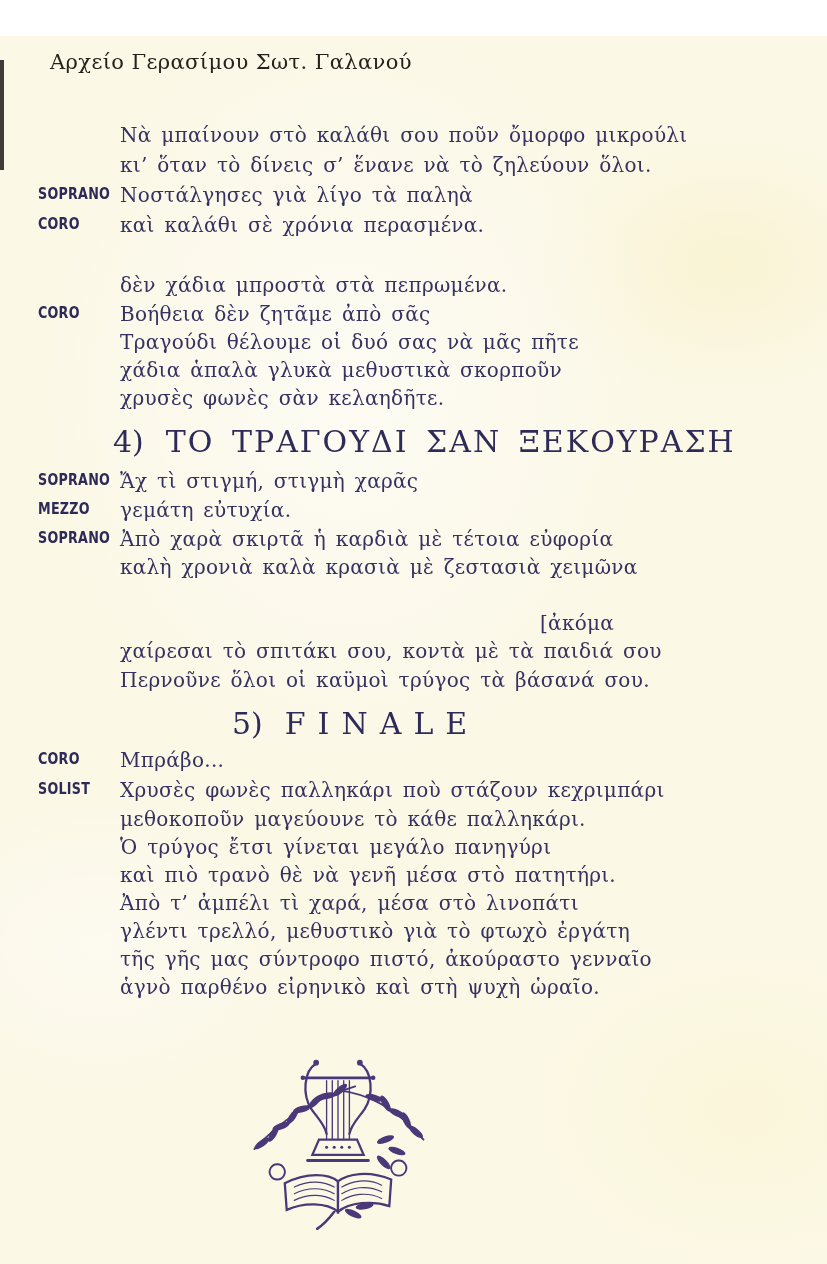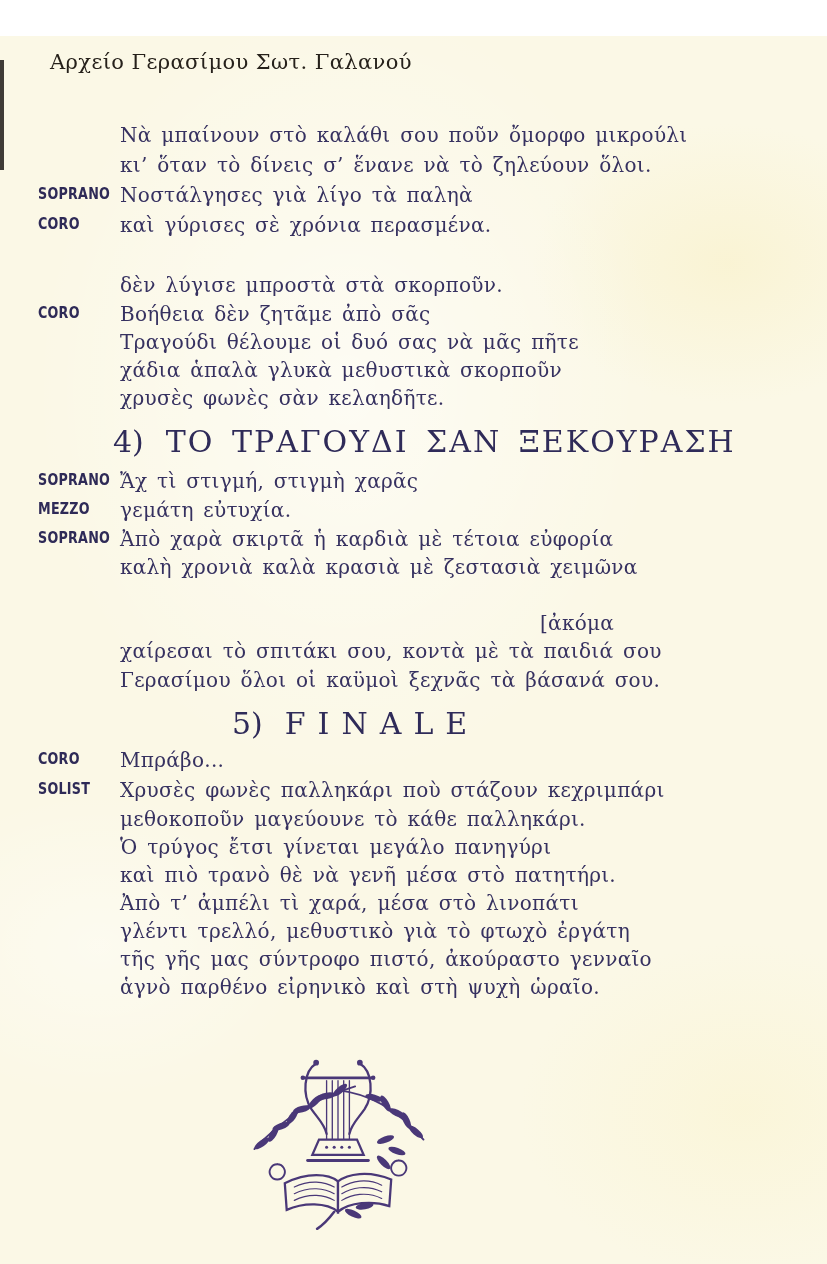--- a/index.html
+++ b/index.html
@@ -41,36 +41,36 @@
 
 <div class="page">
 
   <div class="edge-sliver"></div>
 
   <div class="stamp">Αρχείο Γερασίμου Σωτ. Γαλανού</div>
 
   <div class="line" style="top:87px"><span class="label"></span><span class="text">Νὰ μπαίνουν στὸ καλάθι σου ποῦν ὄμορφο μικρούλι</span></div>
   <div class="line" style="top:117px"><span class="label"></span><span class="text">κι’ ὅταν τὸ δίνεις σ’ ἕνανε νὰ τὸ ζηλεύουν ὅλοι.</span></div>
   <div class="line" style="top:147px"><span class="label">SOPRANO</span><span class="text">Νοστάλγησες γιὰ λίγο τὰ παληὰ</span></div>
-  <div class="line" style="top:177px"><span class="label">CORO</span><span class="text">καὶ γύρισες σὲ χρόνια περασμένα.</span></div>
-  <div class="line" style="top:237px"><span class="label"></span><span class="text">δὲν λύγισε μπροστὰ στὰ σκορποῦν.</span></div>
+  <div class="line" style="top:177px"><span class="label">CORO</span><span class="text">καὶ καλάθι σὲ χρόνια περασμένα.</span></div>
+  <div class="line" style="top:237px"><span class="label"></span><span class="text">δὲν χάδια μπροστὰ στὰ πεπρωμένα.</span></div>
   <div class="line" style="top:266px"><span class="label">CORO</span><span class="text">Βοήθεια δὲν ζητᾶμε ἀπὸ σᾶς</span></div>
   <div class="line" style="top:294px"><span class="label"></span><span class="text">Τραγούδι θέλουμε οἱ δυό σας νὰ μᾶς πῆτε</span></div>
   <div class="line" style="top:322px"><span class="label"></span><span class="text">χάδια ἁπαλὰ γλυκὰ μεθυστικὰ σκορποῦν</span></div>
   <div class="line" style="top:350px"><span class="label"></span><span class="text">χρυσὲς φωνὲς σὰν κελαηδῆτε.</span></div>
 
   <div class="heading" style="left:113px;top:388px"><span class="num">4)</span><span class="h4-title">ΤΟ ΤΡΑΓΟΥΔΙ ΣΑΝ ΞΕΚΟΥΡΑΣΗ</span></div>
 
   <div class="line" style="top:433px"><span class="label">SOPRANO</span><span class="text">Ἄχ τὶ στιγμή, στιγμὴ χαρᾶς</span></div>
   <div class="line" style="top:462px"><span class="label">MEZZO</span><span class="text">γεμάτη εὐτυχία.</span></div>
   <div class="line" style="top:491px"><span class="label">SOPRANO</span><span class="text">Ἀπὸ χαρὰ σκιρτᾶ ἡ καρδιὰ μὲ τέτοια εὐφορία</span></div>
   <div class="line" style="top:519px"><span class="label"></span><span class="text">καλὴ χρονιὰ καλὰ κρασιὰ μὲ ζεστασιὰ χειμῶνα</span></div>
   <div class="line" style="top:575px;left:540px"><span class="text">[ἀκόμα</span></div>
   <div class="line" style="top:603px"><span class="label"></span><span class="text">χαίρεσαι τὸ σπιτάκι σου, κοντὰ μὲ τὰ παιδιά σου</span></div>
-  <div class="line" style="top:632px"><span class="label"></span><span class="text">Γερασίμου ὅλοι οἱ καϋμοὶ ξεχνᾶς τὰ βάσανά σου.</span></div>
+  <div class="line" style="top:632px"><span class="label"></span><span class="text">Περνοῦνε ὅλοι οἱ καϋμοὶ τρύγος τὰ βάσανά σου.</span></div>
 
   <div class="heading" style="left:232px;top:670px"><span class="num">5)</span><span class="h5-title">FINALE</span></div>
 
   <div class="line" style="top:712px"><span class="label">CORO</span><span class="text">Μπράβο...</span></div>
   <div class="line" style="top:742px"><span class="label">SOLIST</span><span class="text">Χρυσὲς φωνὲς παλληκάρι ποὺ στάζουν κεχριμπάρι</span></div>
   <div class="line" style="top:771px"><span class="label"></span><span class="text">μεθοκοποῦν μαγεύουνε τὸ κάθε παλληκάρι.</span></div>
   <div class="line" style="top:799px"><span class="label"></span><span class="text">Ὁ τρύγος ἔτσι γίνεται μεγάλο πανηγύρι</span></div>
   <div class="line" style="top:827px"><span class="label"></span><span class="text">καὶ πιὸ τρανὸ θὲ νὰ γενῆ μέσα στὸ πατητήρι.</span></div>
   <div class="line" style="top:855px"><span class="label"></span><span class="text">Ἀπὸ τ’ ἀμπέλι τὶ χαρά, μέσα στὸ λινοπάτι</span></div>
   <div class="line" style="top:883px"><span class="label"></span><span class="text">γλέντι τρελλό, μεθυστικὸ γιὰ τὸ φτωχὸ ἐργάτη</span></div>

